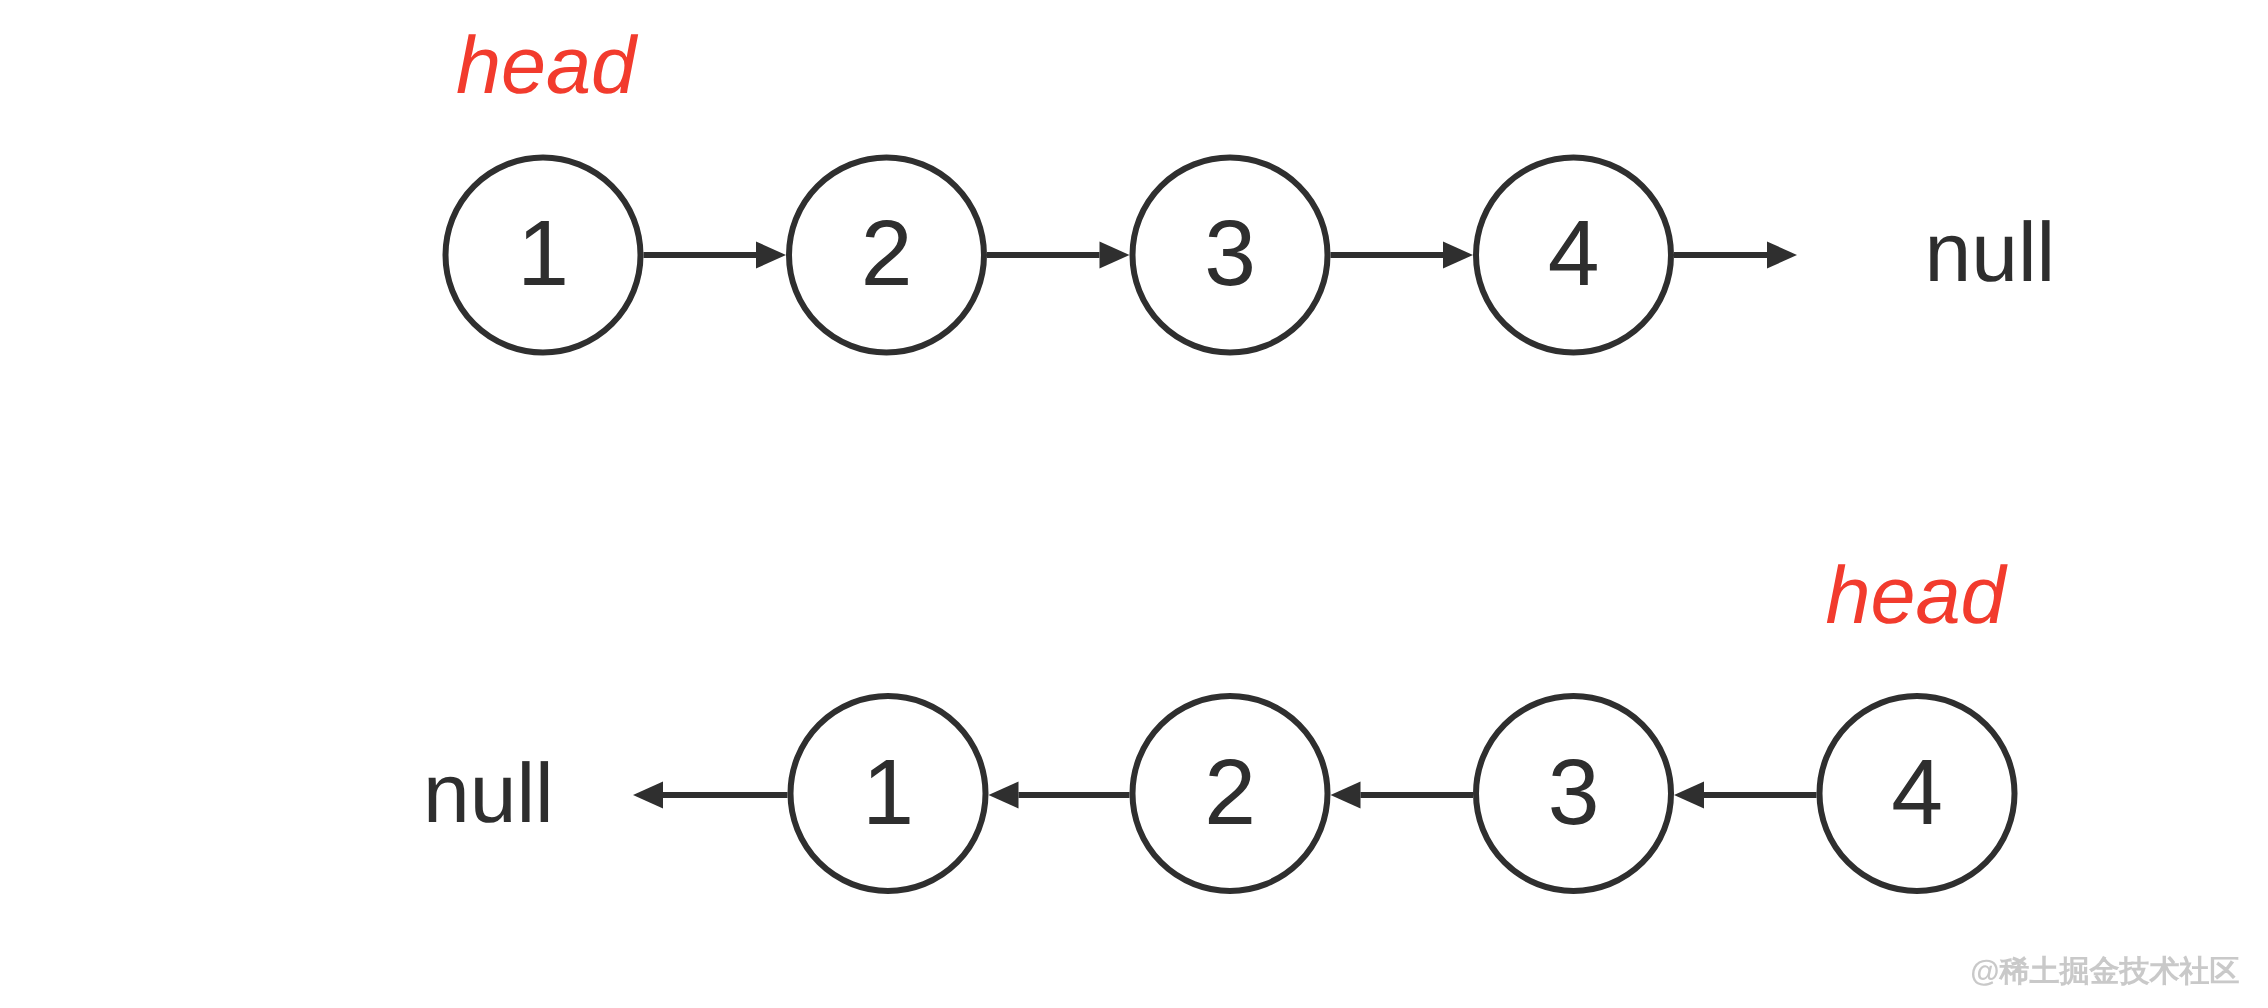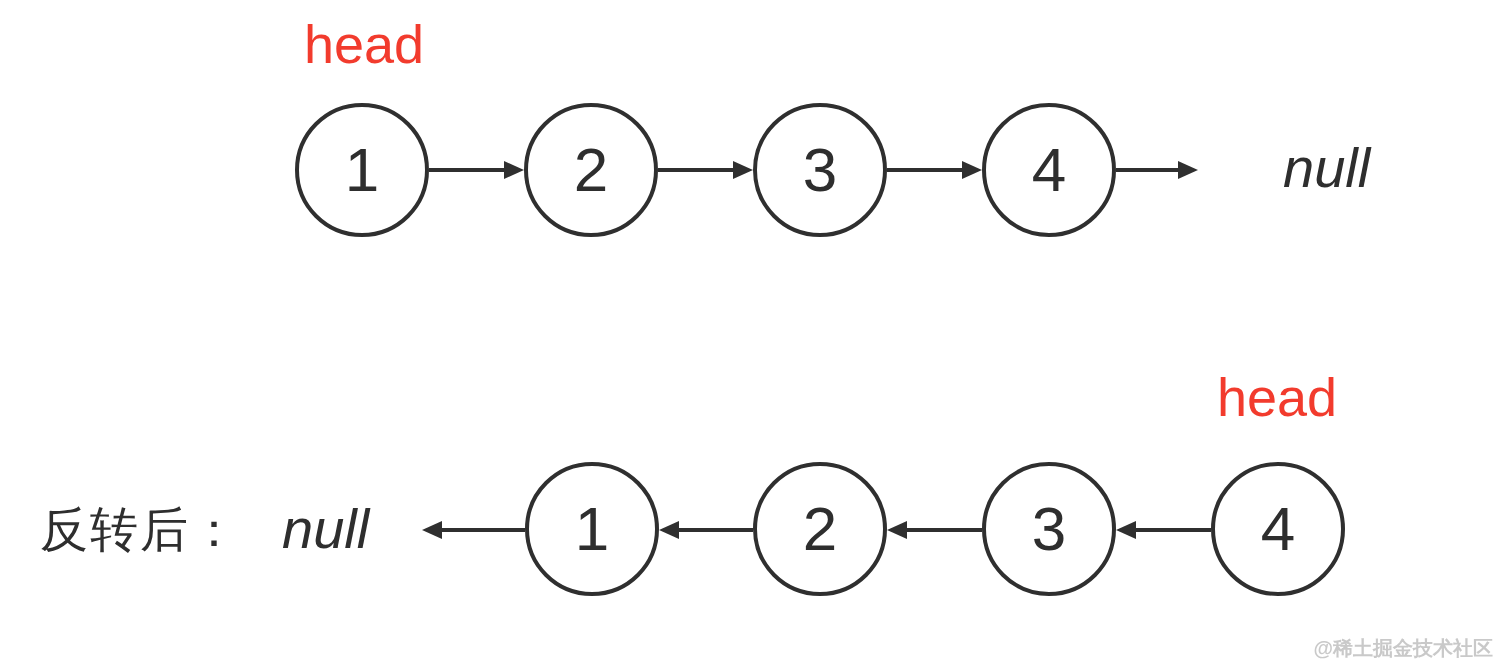--- a/index.html
+++ b/index.html
@@ -28,30 +28,30 @@
     letter-spacing: 2px;
   }
 
   
   .head-label {
     font-size: 54px;
     line-height: 1;
     color: #f23b2d;
     transform: translate(-50%, -50%);
     white-space: nowrap;
+    font-style: italic;
   }
 
   
   .null-label {
     font-size: 56px;
     line-height: 1;
     color: #2e2e2e;
     transform: translateY(-50%);
     white-space: nowrap;
-    font-style: italic;
   }
 
   
   .node {
     width: 134px;
     height: 134px;
     box-sizing: border-box;
     border: 4px solid #2f2f2f;
     border-radius: 50%;
     background: #ffffff;
@@ -122,21 +122,20 @@
   </div>
   <div class="abs arrow right" style="left:887px; top:168px; width:75px;"></div>
 
   <div class="abs node" style="left:982px; top:103px;">
     <span class="node-value">4</span>
   </div>
   <div class="abs arrow right" style="left:1116px; top:168px; width:62px;"></div>
 
   <div class="abs null-label" style="left:1283px; top:168px;">null</div>
 
-  <div class="abs row-label" style="left:40px; top:530px;">反转后：</div>
 
   <div class="abs null-label" style="left:282px; top:529px;">null</div>
 
   <div class="abs arrow left" style="left:442px; top:528px; width:83px;"></div>
 
   <div class="abs node" style="left:525px; top:462px;">
     <span class="node-value">1</span>
   </div>
   <div class="abs arrow left" style="left:679px; top:528px; width:74px;"></div>
 

